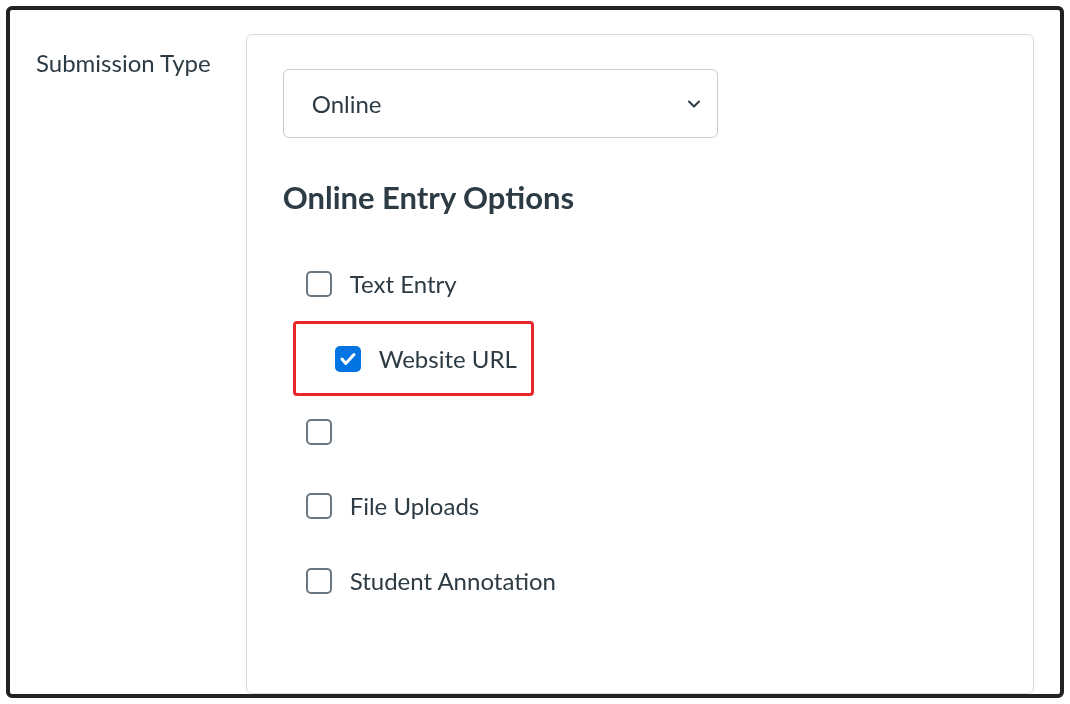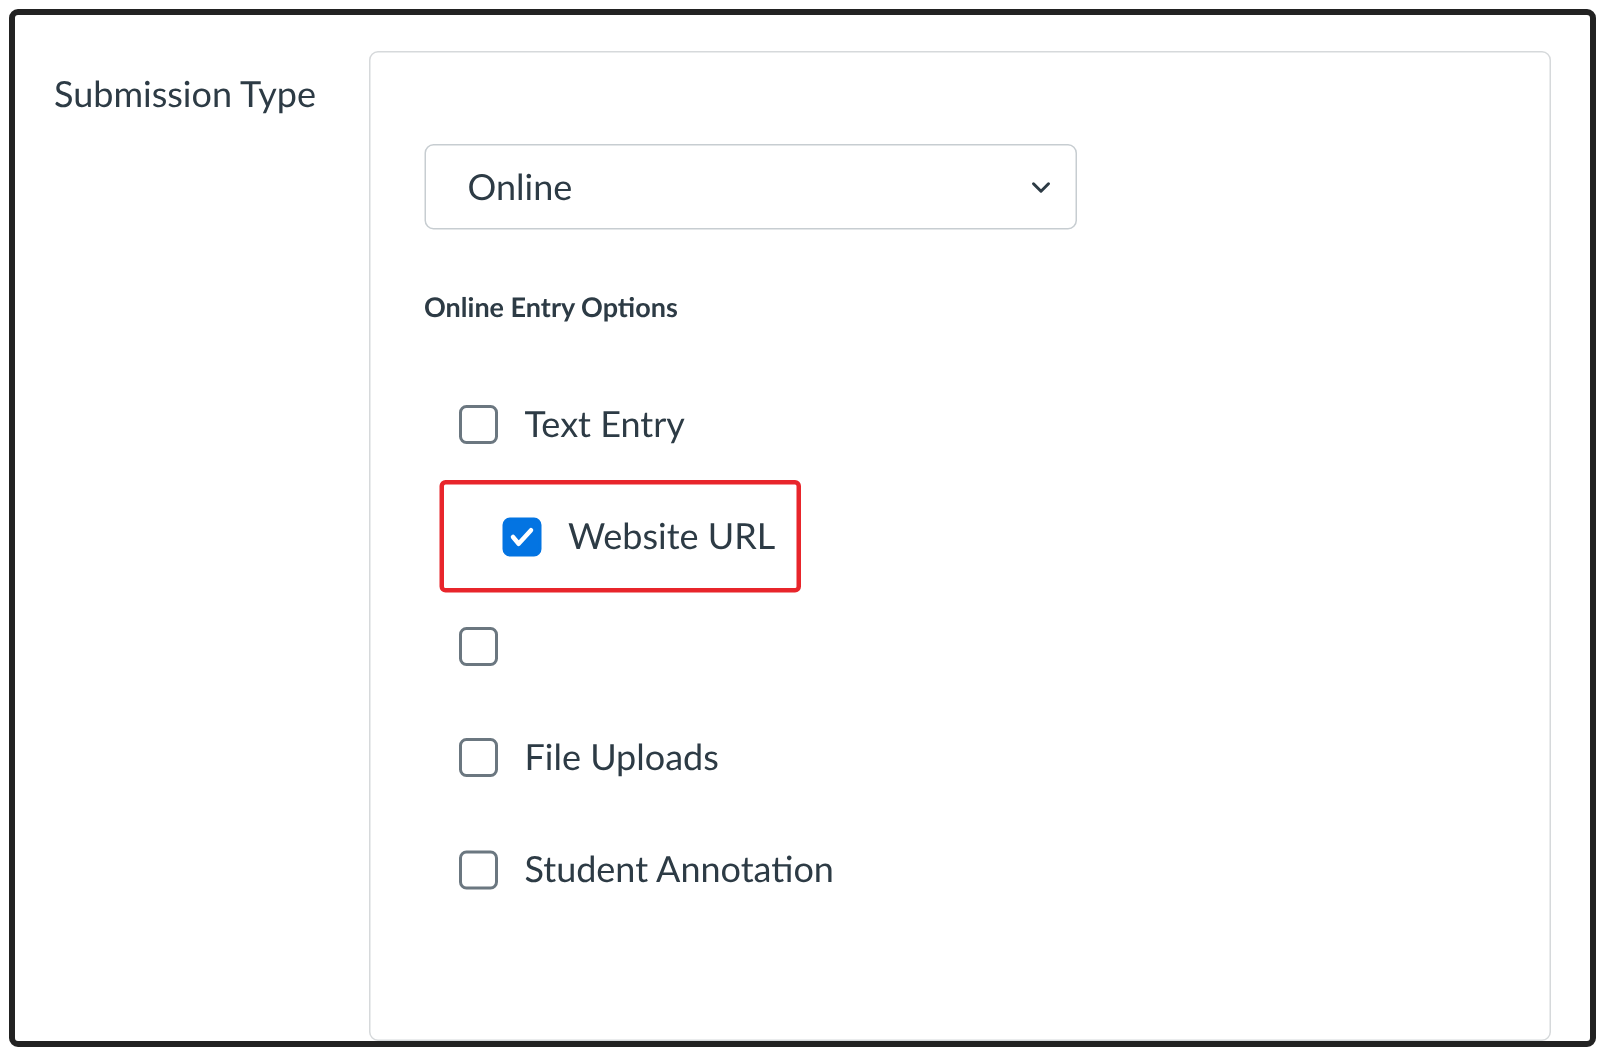--- a/index.html
+++ b/index.html
@@ -37,42 +37,41 @@
       flex: 1;
       border: 1px solid #d6d9db;
       border-radius: 6px;
       padding: 34px 36px 30px 36px;
       position: relative;
       min-height: 625px;
     }
     .select-wrap {
       position: relative;
       width: 435px;
-      height: 57px;
+      height: 69px;
       border: 1px solid #c7cdd1;
       border-radius: 6px;
       display: flex;
       align-items: center;
       padding-left: 28px;
       padding-right: 13px;
       cursor: pointer;
       background: #fff;
-      margin-top: 27px;
     }
     .select-value {
       font-size: 24px;
       color: #2d3b45;
       flex: 1;
     }
     .chevron {
       width: 20px;
       height: 20px;
     }
     .section-heading {
-      font-size: 18px;
+      font-size: 31px;
       font-weight: 700;
       color: #2d3b45;
       margin-top: 40px;
       margin-bottom: 30px;
     }
     .options-list {
       display: flex;
       flex-direction: column;
       justify-content: flex-end;
     }

